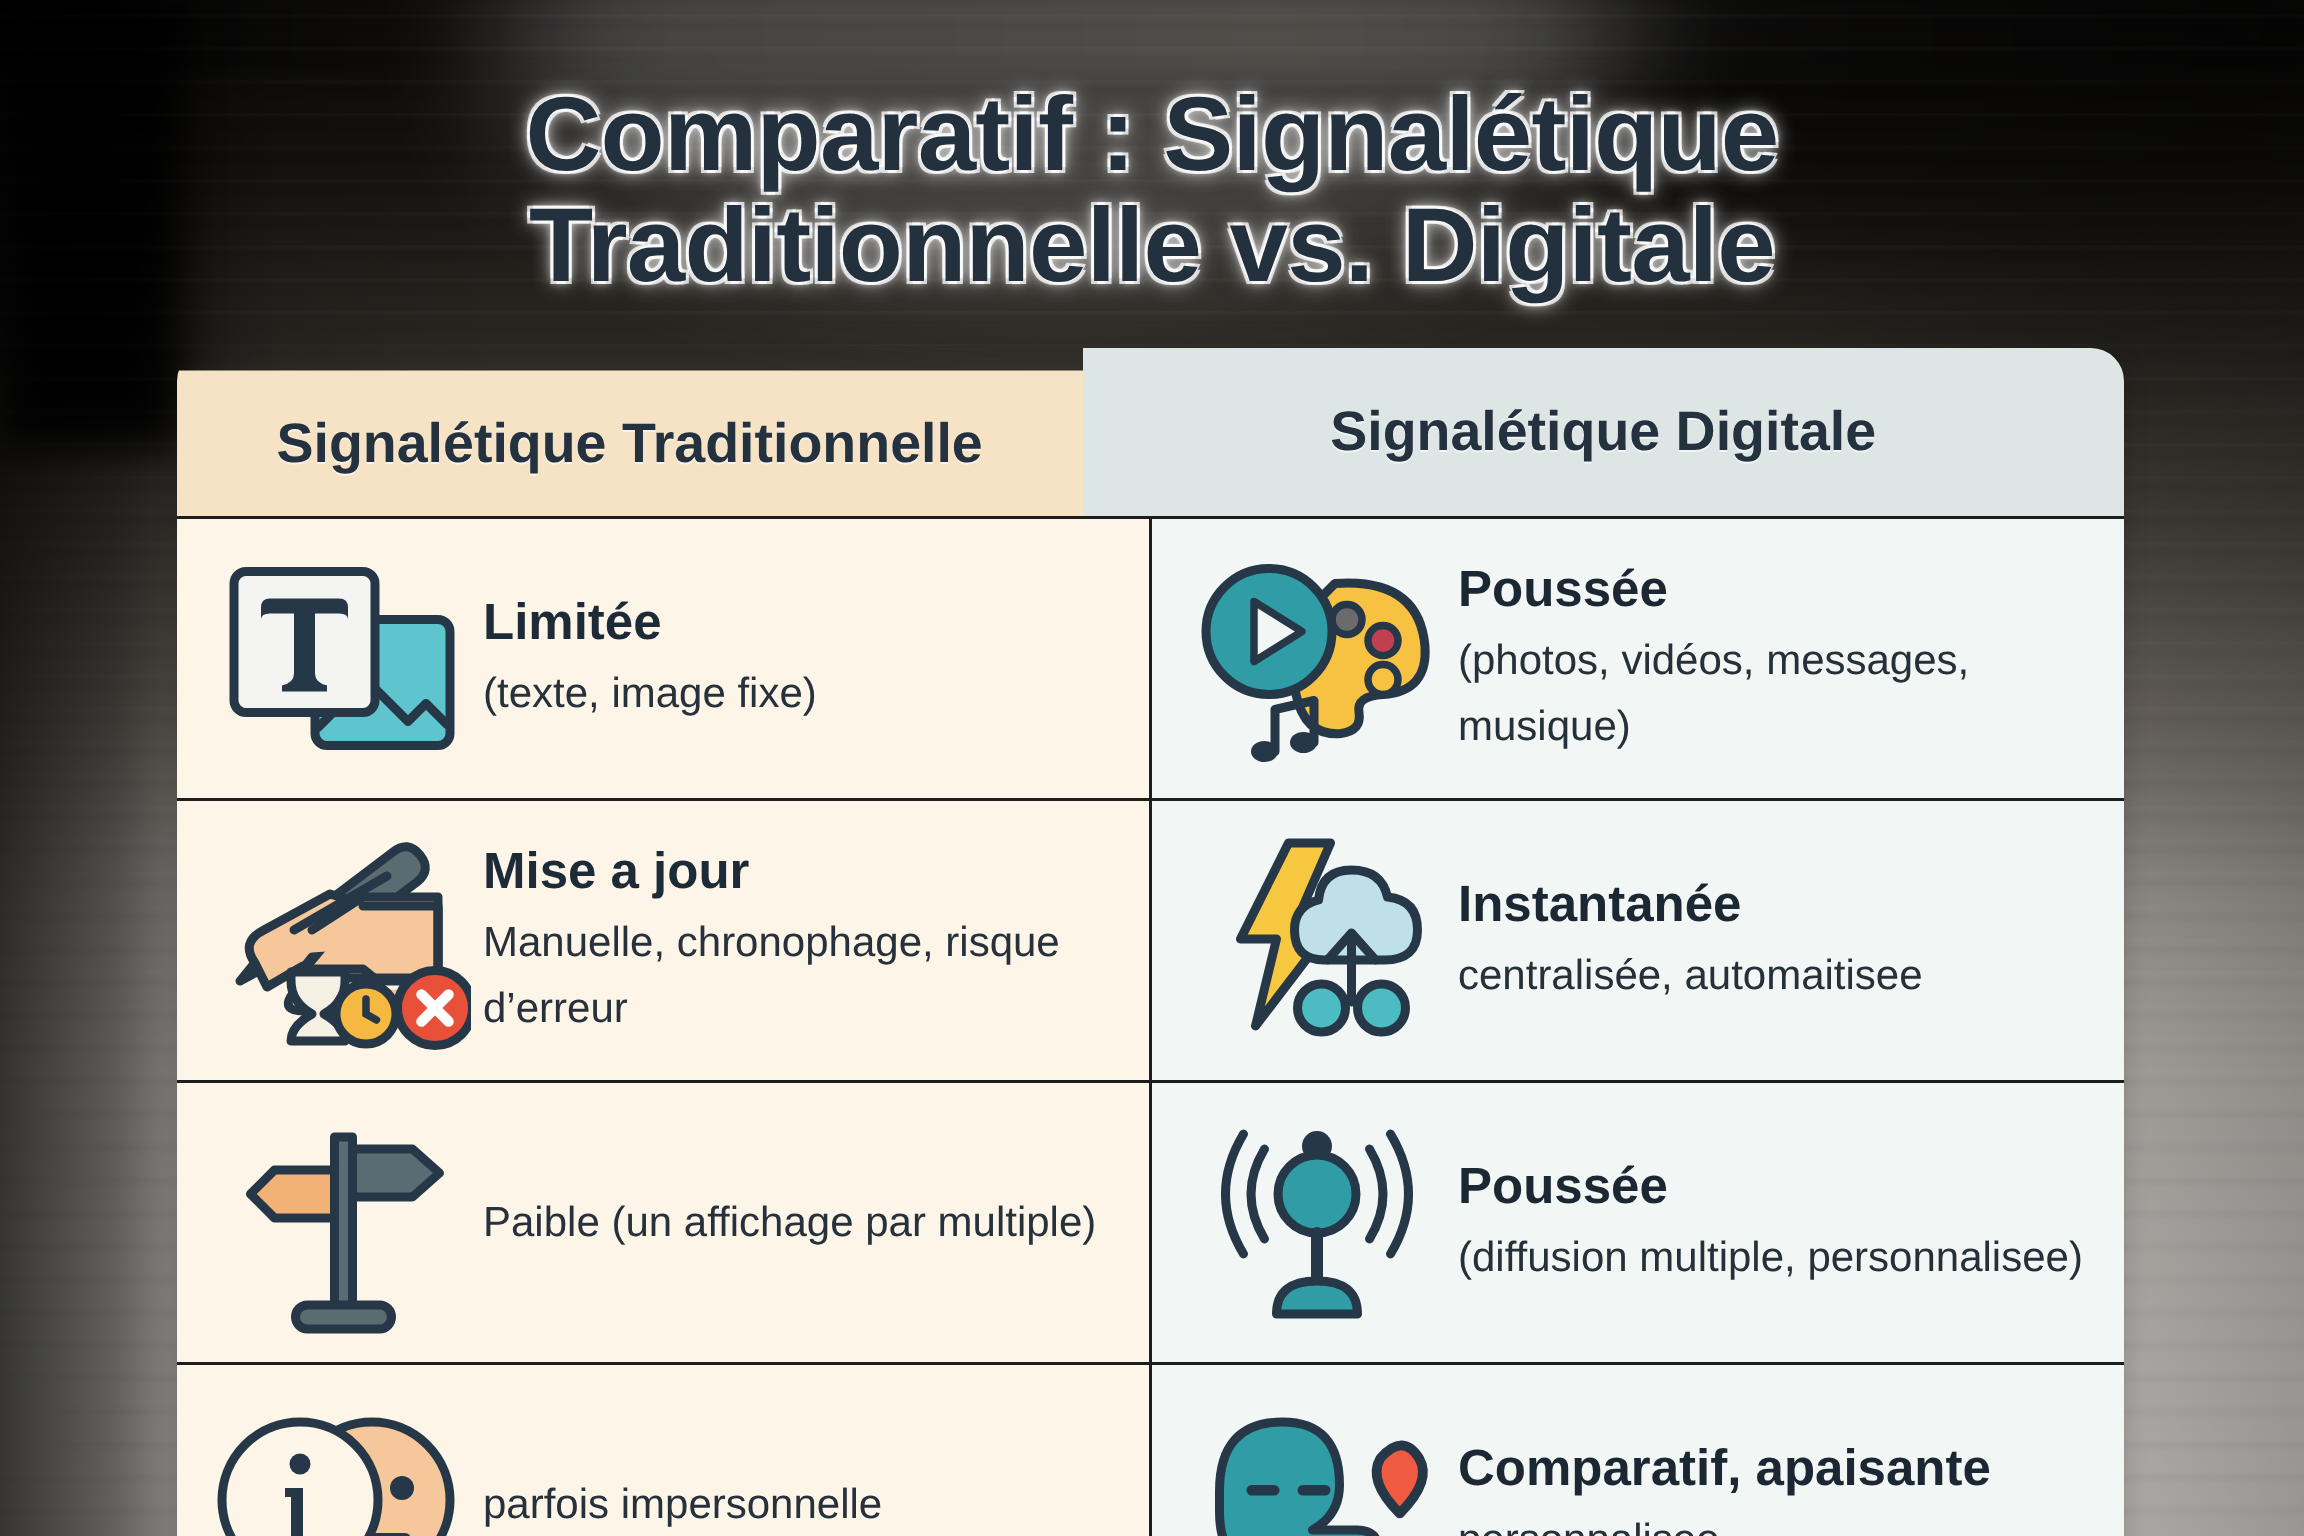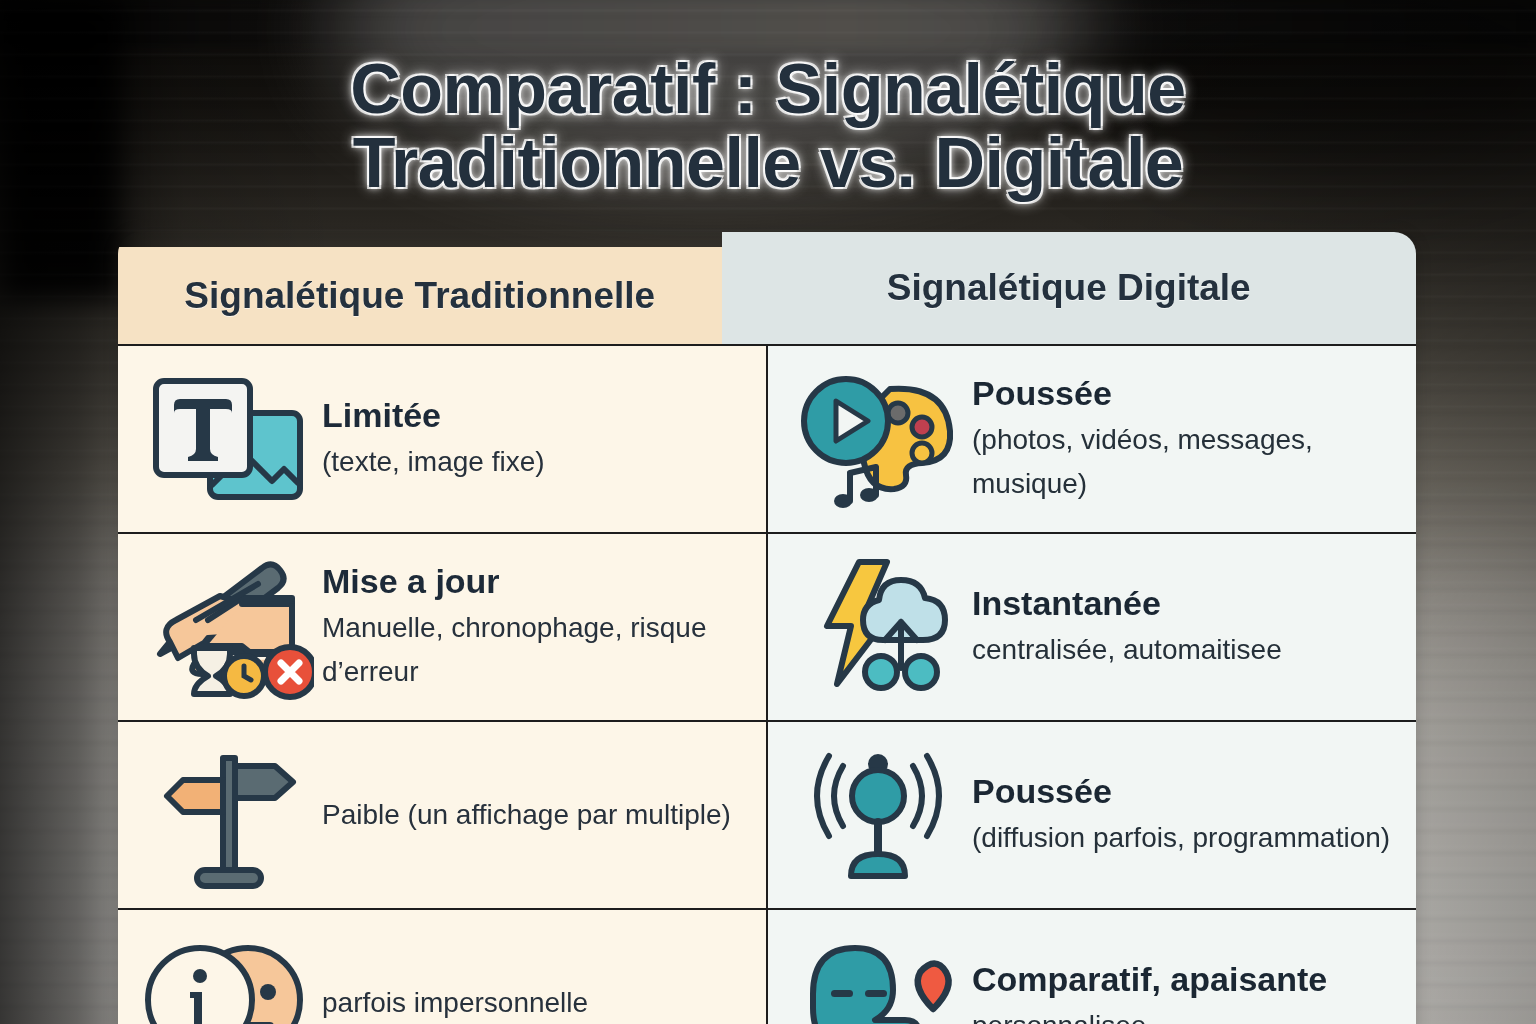--- a/index.html
+++ b/index.html
@@ -314,21 +314,21 @@
               <path d="M75 80 L75 116" stroke="#263847" stroke-width="8" stroke-linecap="round"></path>
               <path d="M48 134 Q48 112 75 112 Q102 112 102 134 Z" fill="#2f9ca6" stroke="#263847" stroke-width="6" stroke-linejoin="round"></path>
               <path d="M40 24 Q22 54 40 84" fill="none" stroke="#263847" stroke-width="6" stroke-linecap="round"></path>
               <path d="M26 14 Q2 54 26 94" fill="none" stroke="#263847" stroke-width="6" stroke-linecap="round"></path>
               <path d="M110 24 Q128 54 110 84" fill="none" stroke="#263847" stroke-width="6" stroke-linecap="round"></path>
               <path d="M124 14 Q148 54 124 94" fill="none" stroke="#263847" stroke-width="6" stroke-linecap="round"></path>
             </svg>
           </div>
           <div class="txt">
             <div class="t-title">Poussée</div>
-            <div class="t-sub">(diffusion parfois, programmation)</div>
+            <div class="t-sub">(diffusion multiple, personnalisee)</div>
           </div>
         </div>
       </div>
 
       <div class="row">
         <div class="cell cell-left">
           <div class="icon-wrap">
             <svg width="168" height="130" viewBox="0 0 168 130">
               <circle cx="104" cy="62" r="52" fill="#f6c79a" stroke="#263847" stroke-width="6"></circle>
               <circle cx="86" cy="54" r="8" fill="#263847"></circle>

